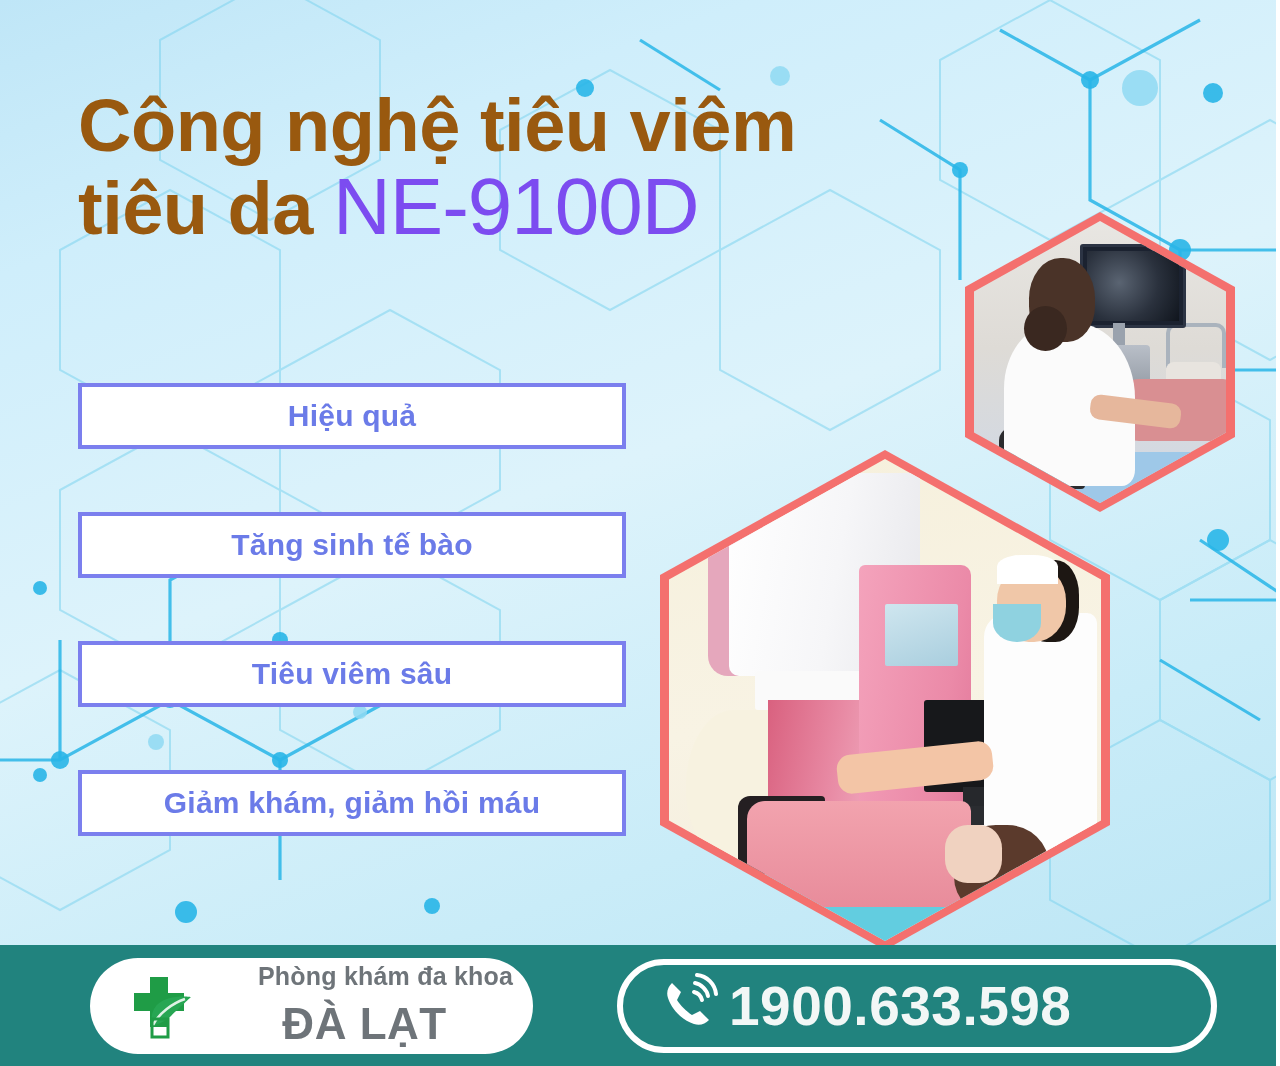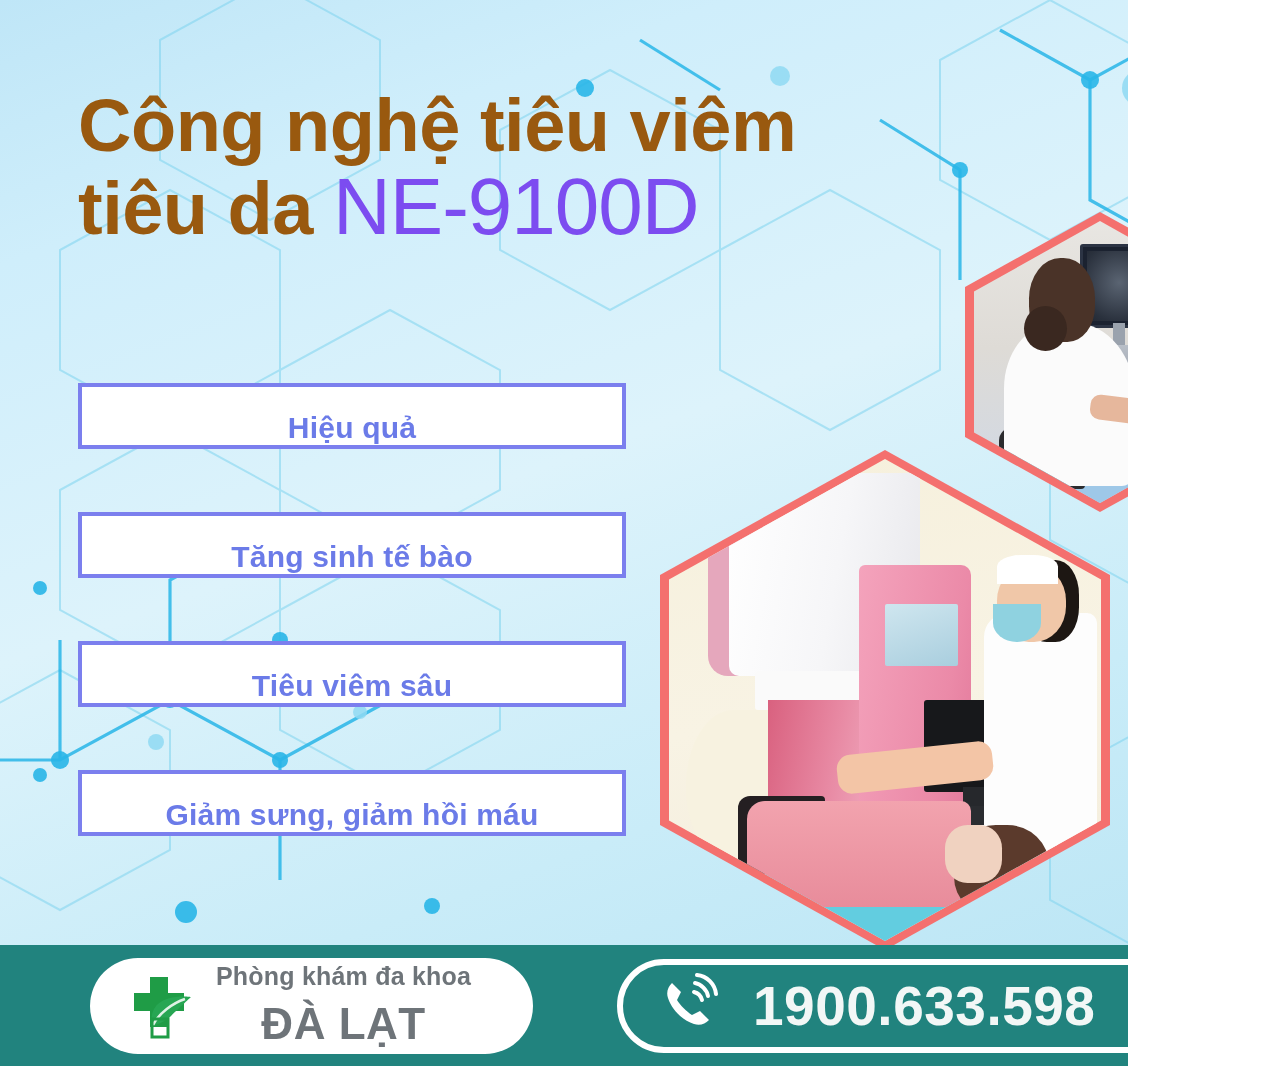--- a/index.html
+++ b/index.html
@@ -3,21 +3,21 @@
 <meta charset="utf-8">
 <style>
   * { margin:0; padding:0; box-sizing:border-box; }
   html, body {
     width:1280px; height:1066px;
     font-family:"Liberation Sans", sans-serif;
     overflow:hidden;
   }
   #banner {
     position:relative;
-    width:1128px; height:1066px;
+    width:1276px; height:1066px;
     background:linear-gradient(160deg,#bfe6f7 0%,#cfeefb 18%,#ddf3fb 45%,#c9ecf8 72%,#b8e4f4 100%);
     overflow:hidden;
   }
   
   #net { position:absolute; inset:0; width:1280px; height:1066px; }
 
   
   .headline {
     position:absolute; left:78px; top:88px;
     width:930px;
@@ -36,21 +36,21 @@
     font-weight:normal;
     letter-spacing:-1px;
   }
 
   
   .features { position:absolute; left:78px; top:383px; width:548px; }
   .feature {
     height:66px;
     border:4px solid #7b7fee;
     background:#ffffff;
-    display:flex; align-items:flex-end; justify-content:center;
+    display:flex; align-items:center; justify-content:center;
     margin-bottom:63px;
   }
   .feature:last-child { margin-bottom:0; }
   .feature span {
     color:#6b7be8;
     font-size:30px;
     font-weight:bold;
     letter-spacing:0.2px;
     white-space:nowrap;
   }
@@ -154,31 +154,31 @@
   .logo-pill {
     position:absolute; left:90px; top:13px;
     width:443px; height:96px;
     background:#ffffff; border-radius:48px;
     display:flex; align-items:center;
   }
   .logo-mark { width:96px; margin-left:22px; display:flex; justify-content:center; }
   .logo-text { margin-left:8px; }
   .clinic-sub {
     color:#6e7479; font-size:25px; font-weight:bold;
-    letter-spacing:0.2px; text-align:center; line-height:1;
+    letter-spacing:0.2px; text-align:center; line-height:1;margin-left:42px;
   }
   .clinic-name {
     color:#6e7479; font-size:44px; font-weight:bold;
     letter-spacing:0.5px; text-align:center; line-height:1.05; margin-top:12px;
   }
   .phone-pill {
     position:absolute; left:617px; top:14px;
     width:600px; height:94px;
     border:6px solid #ffffff; border-radius:47px;
-    display:flex; align-items:center; gap:34px;
+    display:flex; align-items:center; gap:10px;
     padding-left:34px;
   }
   .phone-number {
     color:#f2f7f6; font-size:55px; font-weight:bold; letter-spacing:0.5px;
   }
 </style>
 </head>
 <body>
 
 <div id="banner">
@@ -254,21 +254,21 @@
     <div class="feature">
       <span>Hiệu quả</span>
     </div>
     <div class="feature">
       <span>Tăng sinh tế bào</span>
     </div>
     <div class="feature">
       <span>Tiêu viêm sâu</span>
     </div>
     <div class="feature">
-      <span>Giảm sưng, giảm hồi máu</span>
+      <span>Giảm khám, giảm hồi máu</span>
     </div>
   </div>
 
   <div id="hex-large" class="hex hex-outer">
     <div class="hex-inner">
       <div class="scene-tx">
         <div class="tx-apron"></div>
         <div class="tx-head-shadow"></div>
         <div class="tx-head"></div>
         <div class="tx-neck"></div>

